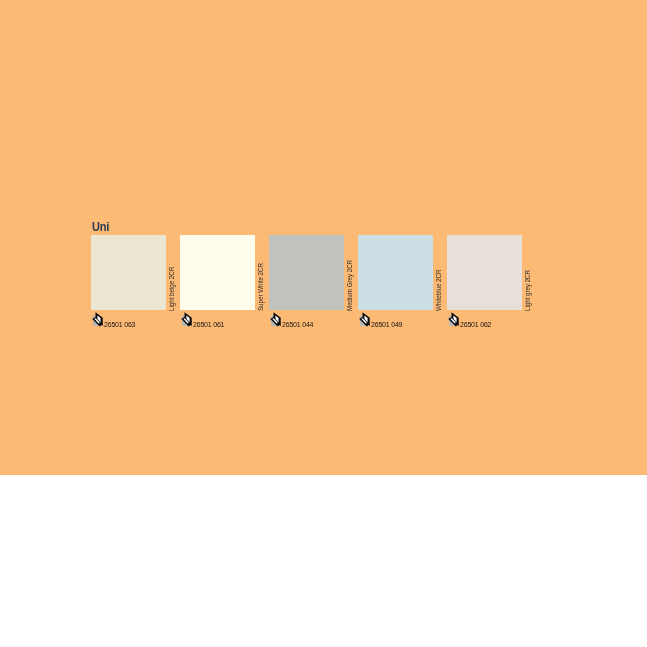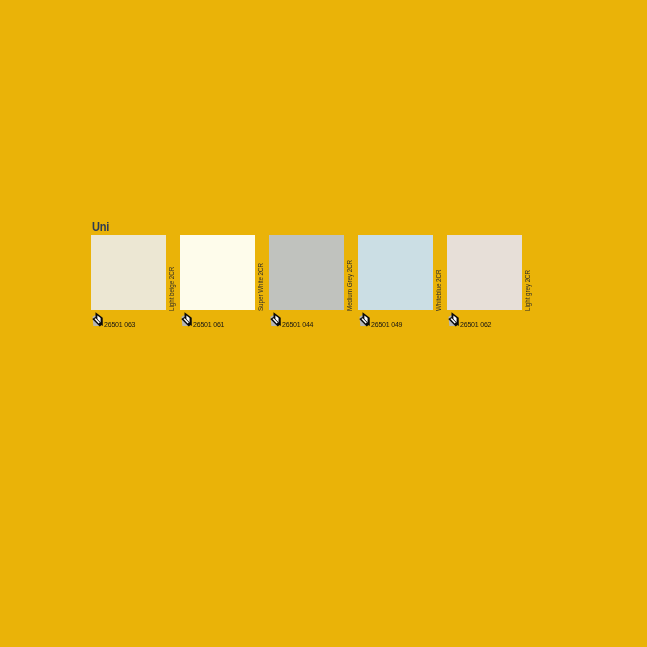--- a/index.html
+++ b/index.html
@@ -1,21 +1,21 @@
 <!DOCTYPE html>
 <html><head>
 <meta charset="utf-8">
 <title>Colour swatch collection</title>
 <style>
   html,body{margin:0;padding:0;}
   body{width:647px;height:647px;background:#ffffff;
        font-family:"Liberation Sans",sans-serif;overflow:hidden;
        -webkit-font-smoothing:antialiased;}
 
-  .page{position:relative;width:647px;height:647px;background:#eab308;text-decoration:underline;}
+  .page{position:relative;width:647px;height:475px;background:#fdba74;text-decoration:underline;}
 
   
   .group{position:absolute;left:91px;top:219px;}
 
   .group-title{position:absolute;left:1px;top:2px;
                font-size:12px;font-weight:bold;color:#2d3b54;
                line-height:13px;letter-spacing:-0.25px;
                transform:scaleX(0.92);transform-origin:left center;}
 
   .row{position:absolute;left:0;top:16px;width:560px;height:100px;}

